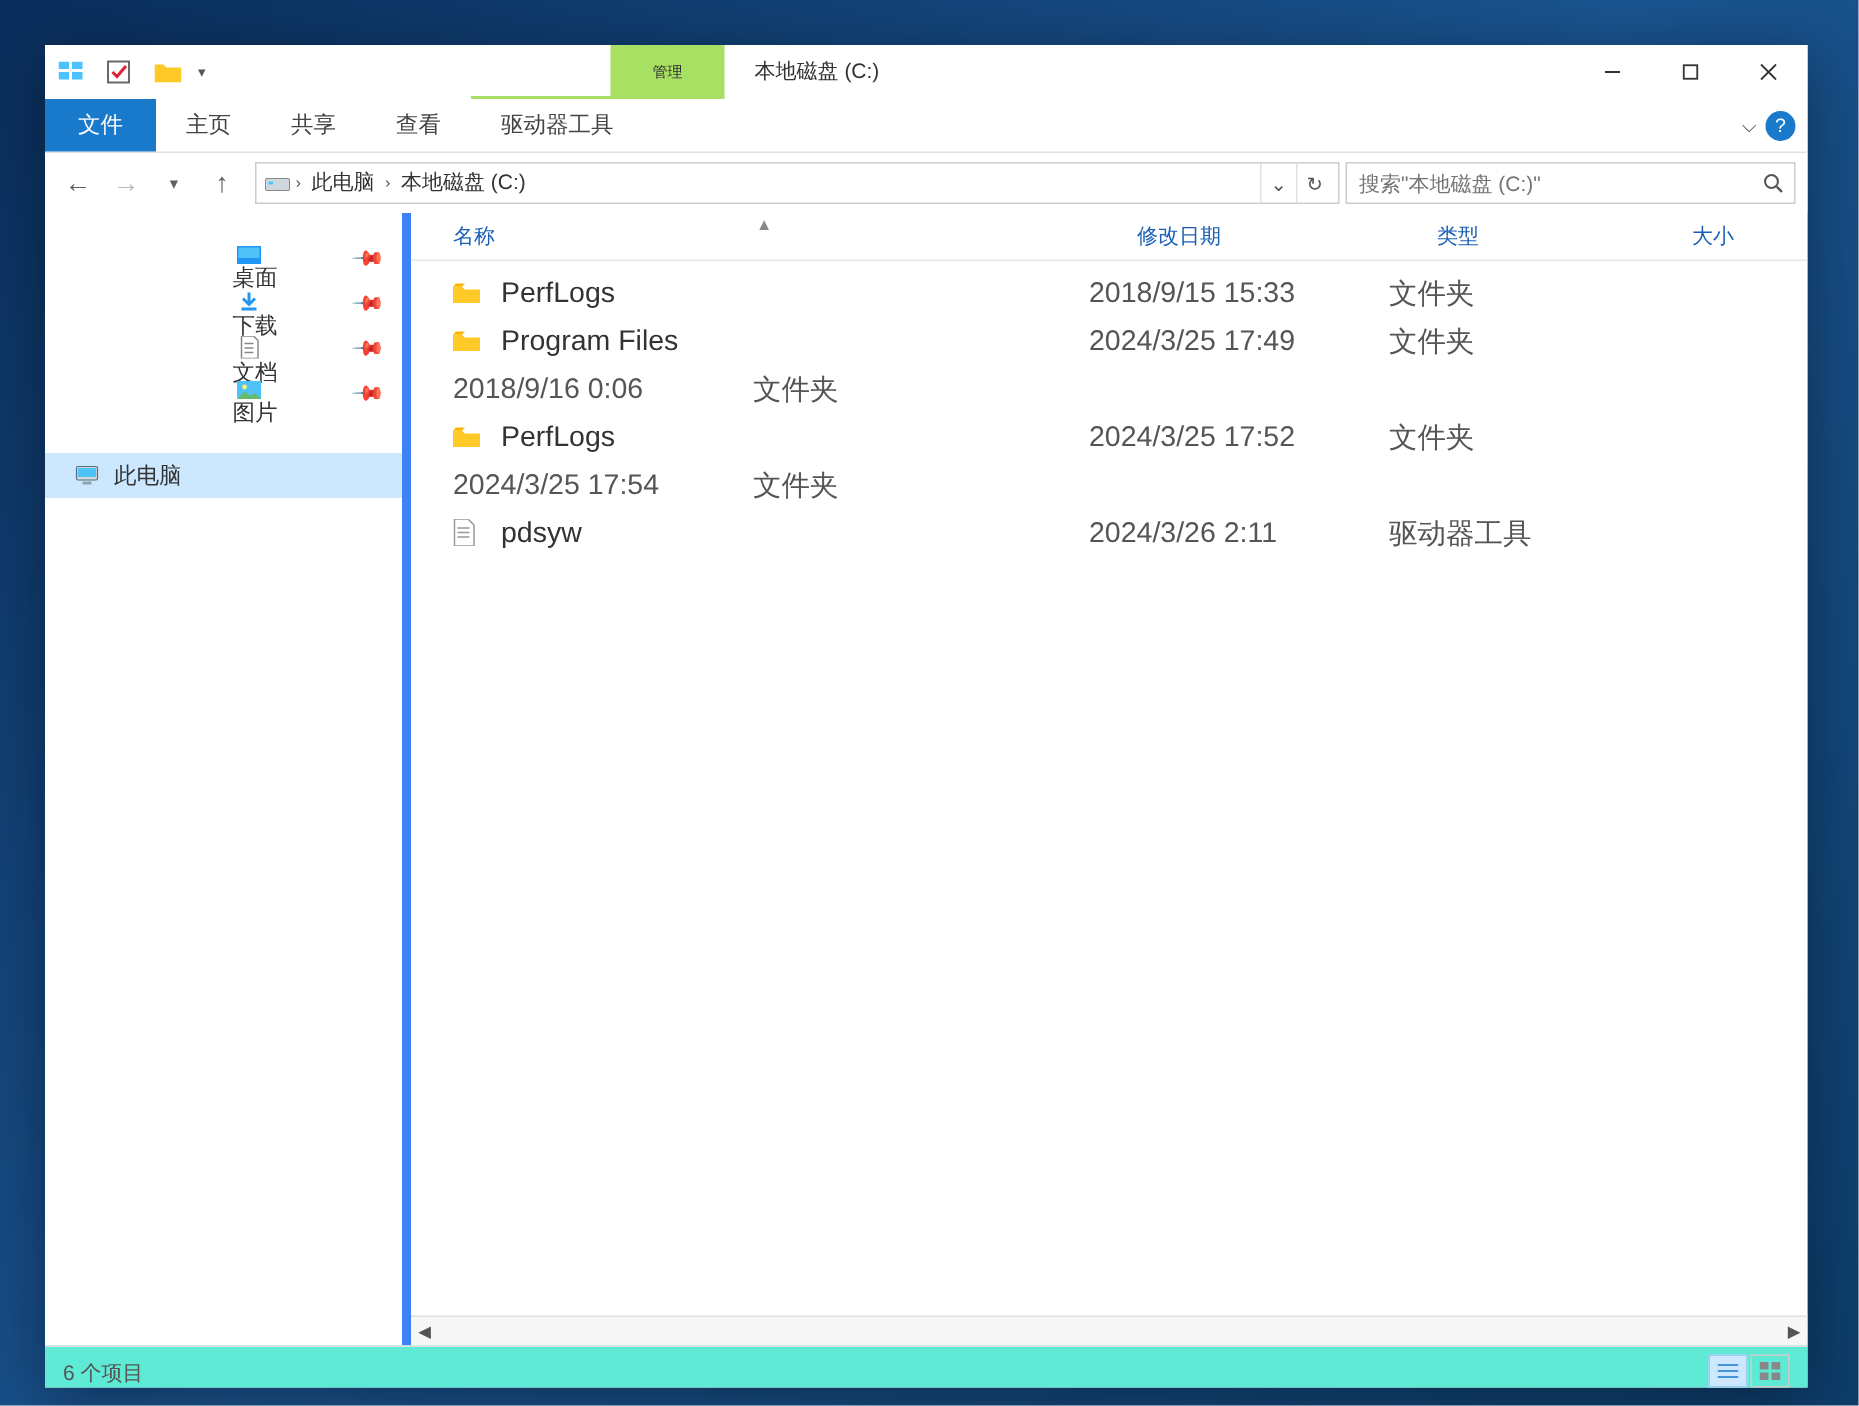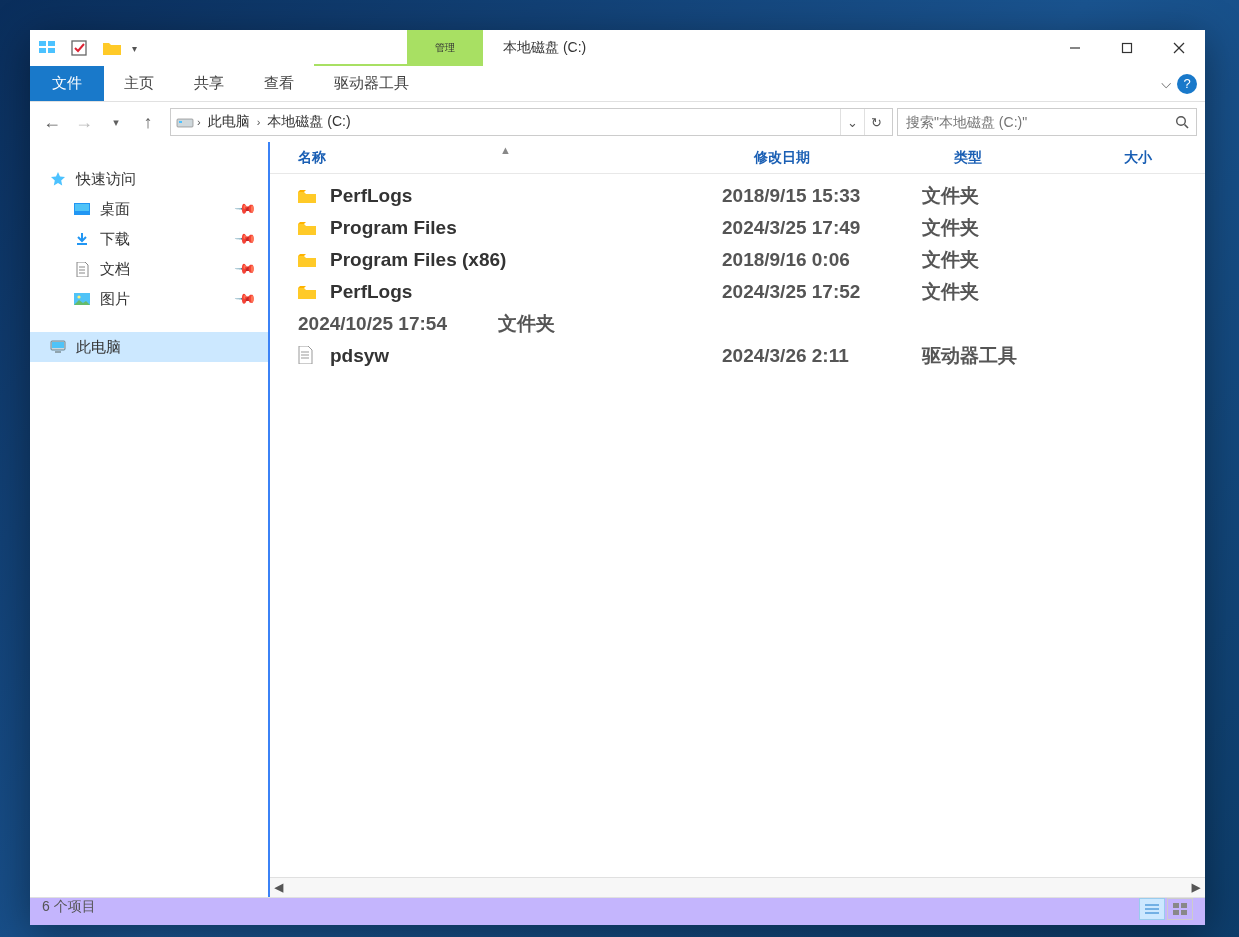--- a/index.html
+++ b/index.html
@@ -27,42 +27,42 @@
 .addr-spacer { flex:1; }
 .addr-end { display:flex; align-items:center; }
 .addr-endbtn { width:24px; height:26px; display:flex; align-items:center; justify-content:center; cursor:pointer; font-size:13px; color:#555; border-left:1px solid #e0e0e0; }
 .search-bar { width:300px; height:28px; border:1px solid #ccc; display:flex; align-items:center; background:#fff; }
 .search-input { flex:1; border:none; outline:none; padding:0 8px; font-size:14px; color:#888; }
 .search-btn { width:28px; height:26px; display:flex; align-items:center; justify-content:center; cursor:pointer; color:#555; }
 .body-area { flex:1; display:flex; overflow:hidden; }
 .sidebar { width:238px; background:#fff; padding-top:22px; overflow-y:auto; }
 .tree-item { height:30px; display:flex; align-items:center; padding-left:18px; font-size:15px; color:#333; cursor:pointer; position:relative; }
 .tree-item.selected { background:#cce8ff; }
-.tree-sub { padding-left:42px; }
+.tree-sub { padding-left:42px;flex-direction:column; }
 .tree-icon { width:20px; height:16px; margin-right:8px; display:inline-flex; align-items:center; justify-content:center; }
 .pin { position:absolute; right:14px; color:#7a7a7a; font-size:14px; transform:rotate(45deg); }
 .tree-gap { height:18px; }
-.content { flex:1; display:flex; flex-direction:column; background:#fff; border-left:2px solid #3b82f6;font-weight:bold; }
+.content { flex:1; display:flex; flex-direction:column; background:#fff; border-left:6px solid #3b82f6; }
 .col-headers { height:32px; display:flex; align-items:center; border-bottom:1px solid #e8e8e8; font-size:14px; color:#1a5fb4; padding-left:28px; position:relative; }
 .col { cursor:pointer; }
 .col-name { width:425px; }
 .col-date { width:200px;margin-left:31px; }
 .col-type { width:170px; }
 .col-size { }
 .sort-arrow { position:absolute; left:230px; top:2px; font-size:11px; color:#888; }
 .file-list { flex:1; overflow:auto; padding-top:6px; position:relative; }
 .file-row { height:32px; display:flex; align-items:center; padding-left:28px; font-size:19px; color:#333; cursor:pointer; }
 .file-icon { width:22px; height:20px; margin-right:10px; }
 .cell-name { width:424px; display:flex; align-items:center; }
 .cell-date { width:200px; color:#555; }
 .cell-type { width:170px; color:#555; }
 .hscroll { height:20px; border-top:1px solid #e0e0e0; background:#f7f7f7; display:flex; align-items:center; }
 .hscroll-btn { width:18px; height:18px; display:flex; align-items:center; justify-content:center; font-size:11px; color:#555; cursor:pointer; }
 .hscroll-track { flex:1; }
-.statusbar { height:28px; background:#c4b5fd; border-top:1px solid #e0e0e0; display:flex; align-items:flex-start; padding:0 12px; font-size:14px; color:#555; }
+.statusbar { height:28px; background:#5eead4; border-top:1px solid #e0e0e0; display:flex; align-items:flex-end; padding:0 12px; font-size:14px; color:#555; }
 .status-spacer { flex:1; }
 .view-btn { width:26px; height:22px; border:1px solid #ccc; margin-left:2px; display:flex; align-items:center; justify-content:center; cursor:pointer; font-size:12px; }
 .view-btn.active { background:#cce8ff; border-color:#99ccee; }
 .folder-svg { width:18px; height:14px; }
 </style>
 </head>
 <body>
 
 <div class="window">
 
@@ -152,28 +152,20 @@
             <circle cx="6" cy="6" r="4.3" fill="none" stroke="#555" stroke-width="1.4"></circle>
             <line x1="9.5" y1="9.5" x2="13" y2="13" stroke="#555" stroke-width="1.6"></line>
           </svg>
       </div>
     </div>
   </div>
 
   <div class="body-area">
 
     <div class="sidebar">
-      <div class="tree-item">
-        <span class="tree-icon">
-            <svg width="16" height="16" viewBox="0 0 16 16">
-              <path d="M8 1 l2 4.5 5 .5 -3.8 3.4 1 5 L8 12 3.8 14.4 l1 -5 L1 6 l5 -.5 z" fill="#4cc2ff"></path>
-            </svg>
-          </span>
-        <span>快速访问</span>
-      </div>
       <div class="tree-item tree-sub">
         <span class="tree-icon">
             <svg width="16" height="12" viewBox="0 0 16 12">
               <rect x="0" y="0" width="16" height="12" fill="#2196f3"></rect>
               <rect x="1" y="1" width="14" height="7" fill="#4fc3f7"></rect>
             </svg>
           </span>
         <span>桌面</span>
         <span class="pin">📌</span>
       </div>
@@ -248,43 +240,36 @@
               <span class="file-icon"><svg class="folder-svg" viewBox="0 0 18 14">
                   <path d="M0 3 h6 l2 2 h10 v9 h-18 z" fill="#ffca28"></path>
                   <path d="M0 3 h6 l2 -2 h-6 z" fill="#ffb300"></path>
                 </svg></span>
               <span>Program Files</span>
             </div>
             <div class="cell-date">2024/3/25 17:49</div>
             <div class="cell-type">文件夹</div>
           </div>
           <div class="file-row">
-            <div class="cell-name">
-              <span class="file-icon"><svg class="folder-svg" viewBox="0 0 18 14">
-                  <path d="M0 3 h6 l2 2 h10 v9 h-18 z" fill="#ffca28"></path>
-                  <path d="M0 3 h6 l2 -2 h-6 z" fill="#ffb300"></path>
-                </svg></span>
-              <span>Program Files (x86)</span>
-            </div>
             <div class="cell-date">2018/9/16 0:06</div>
             <div class="cell-type">文件夹</div>
           </div>
           <div class="file-row">
             <div class="cell-name">
               <span class="file-icon"><svg class="folder-svg" viewBox="0 0 18 14">
                   <path d="M0 3 h6 l2 2 h10 v9 h-18 z" fill="#ffca28"></path>
                   <path d="M0 3 h6 l2 -2 h-6 z" fill="#ffb300"></path>
                 </svg></span>
               <span>PerfLogs</span>
             </div>
             <div class="cell-date">2024/3/25 17:52</div>
             <div class="cell-type">文件夹</div>
           </div>
           <div class="file-row">
-            <div class="cell-date">2024/10/25 17:54</div>
+            <div class="cell-date">2024/3/25 17:54</div>
             <div class="cell-type">文件夹</div>
           </div>
           <div class="file-row">
             <div class="cell-name">
               <span class="file-icon"><svg width="15" height="18" viewBox="0 0 15 18">
                   <path d="M1 0 h9 l4 4 v14 h-13 z" fill="#fff" stroke="#999" stroke-width="1"></path>
                   <line x1="3" y1="6" x2="11" y2="6" stroke="#999"></line>
                   <line x1="3" y1="9" x2="11" y2="9" stroke="#999"></line>
                   <line x1="3" y1="12" x2="11" y2="12" stroke="#999"></line>
                 </svg></span>

